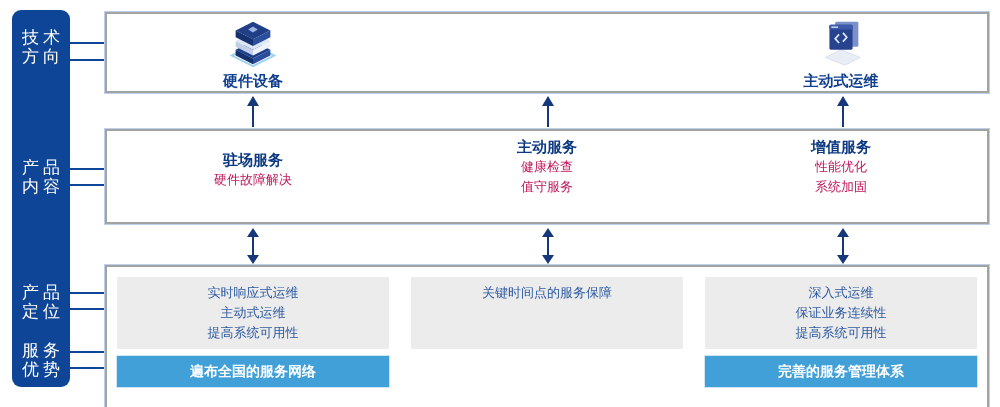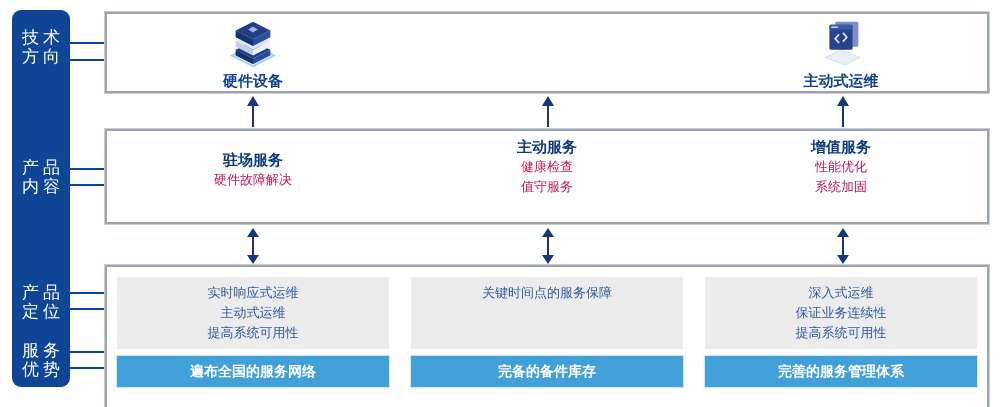--- a/index.html
+++ b/index.html
@@ -167,21 +167,20 @@
         <div class="gray-line">实时响应式运维</div>
         <div class="gray-line">主动式运维</div>
         <div class="gray-line">提高系统可用性</div>
       </div>
       <div class="blue-bar">遍布全国的服务网络</div>
     </div>
     <div class="pos-col">
       <div class="gray-panel">
         <div class="gray-line">关键时间点的服务保障</div>
       </div>
-      <div class="blue-bar">完备的备件库存</div>
     </div>
     <div class="pos-col">
       <div class="gray-panel">
         <div class="gray-line">深入式运维</div>
         <div class="gray-line">保证业务连续性</div>
         <div class="gray-line">提高系统可用性</div>
       </div>
       <div class="blue-bar">完善的服务管理体系</div>
     </div>
   </div>

